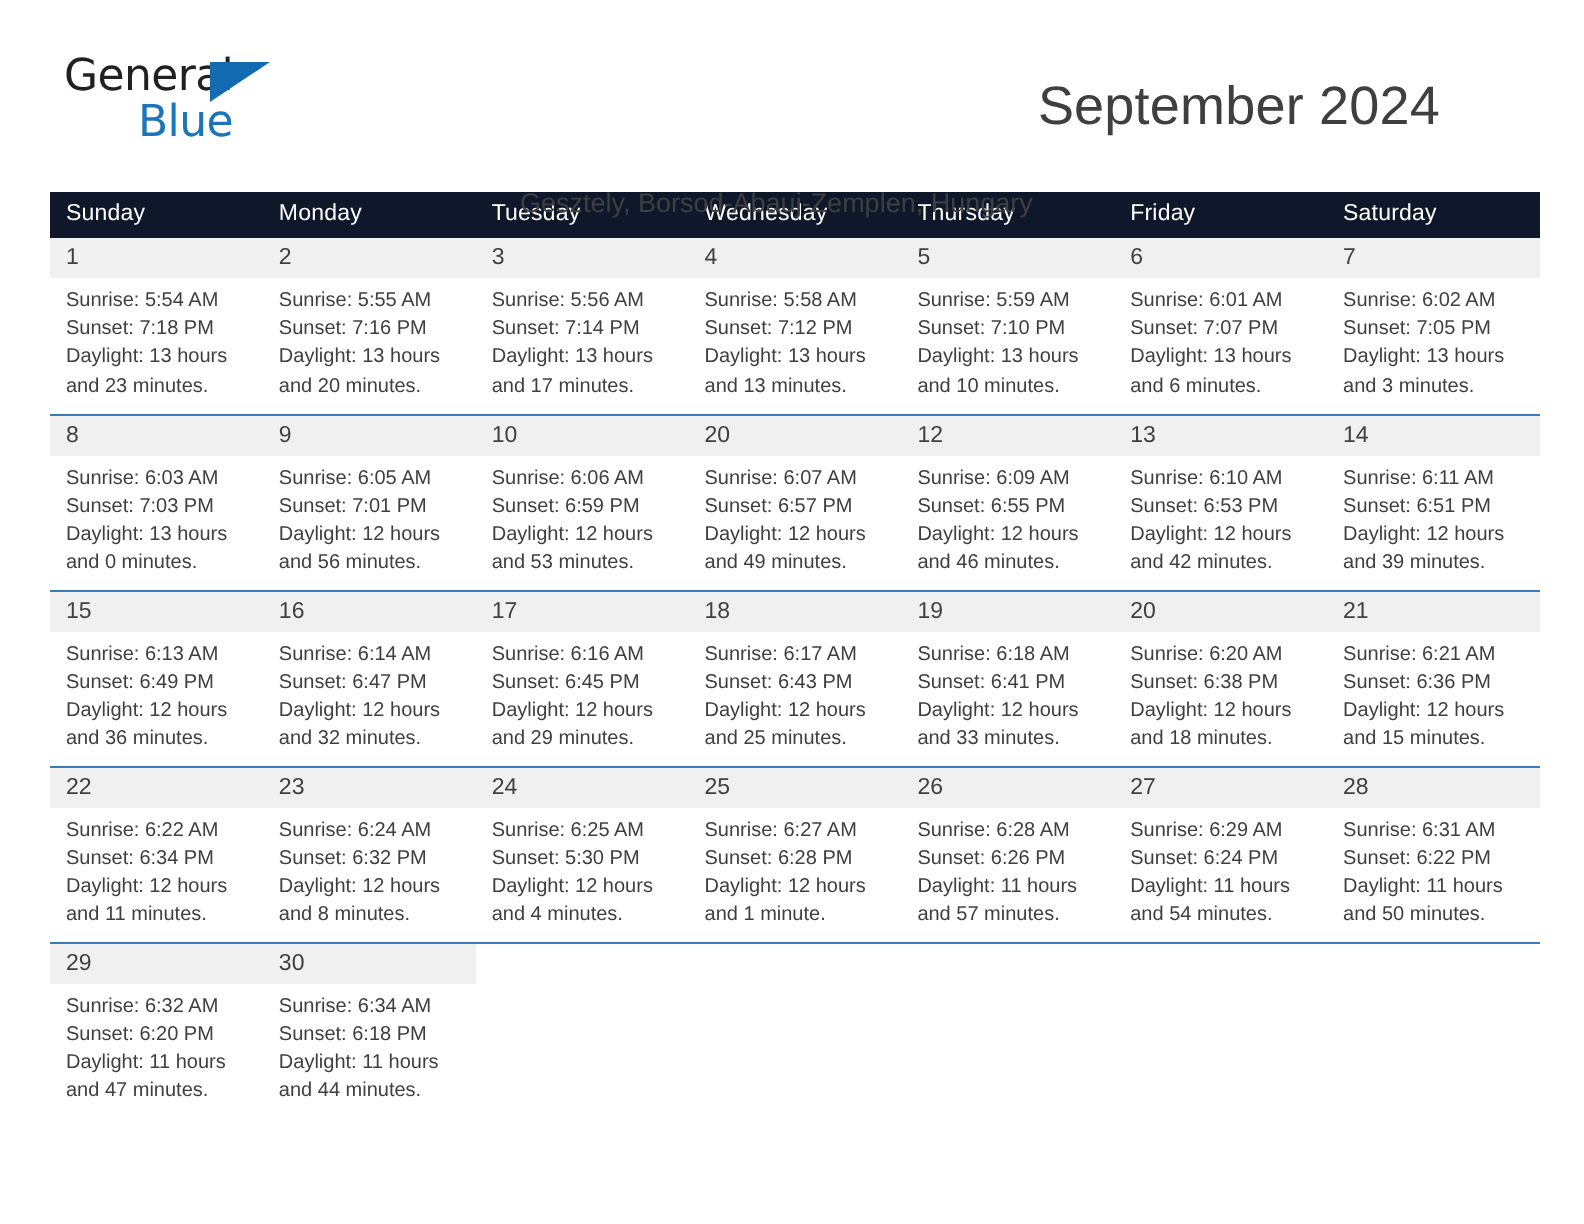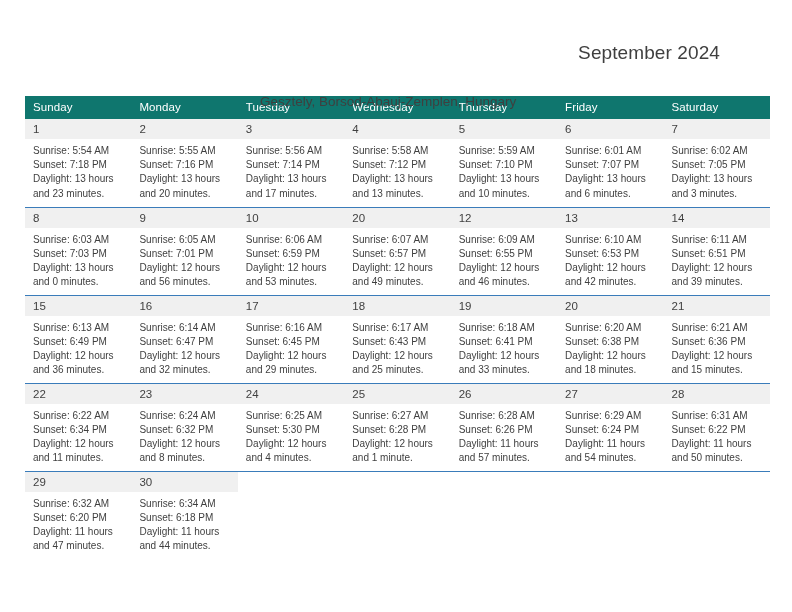--- a/index.html
+++ b/index.html
@@ -55,21 +55,21 @@
     font-size: 22px;
     letter-spacing: -0.3px;
     color: #1b75bb;
     font-family: "DejaVu Sans", sans-serif;
   }
   .title-block {
     text-align: right;
     padding-right: 38px;
   }
   .cal-title {
-    font-size: 19px;
+    font-size: 27px;
     font-weight: normal;
     color: #3f3f3f;
     letter-spacing: 0.1px;
     line-height: 34px;
     margin-top: 14px;
   }
   .cal-subtitle {
     font-size: 13.5px;
     color: #3f3f3f;
     line-height: 20px;
@@ -80,21 +80,21 @@
   }
 
   
   .calendar {
     margin: 14px 22px 0 25px;
     width: 745px;
     border-collapse: collapse;
     table-layout: fixed;
   }
   .calendar th {
-    background: #0f766e;
+    background: #0f172a;
     color: #ffffff;
     font-size: 11.5px;
     font-weight: normal;
     text-align: left;
     padding: 5px 0 6px 8px;
     height: 22px;
     letter-spacing: 0.1px;
   }
   .week-row > td {
     vertical-align: top;
@@ -122,20 +122,25 @@
     color: #3f3f3f;
   }
   .details div { white-space: nowrap; }
 </style>
 </head>
 <body>
 
 <div class="page">
 
   <div class="masthead">
+    <div class="logo">
+      <div class="logo-row1">General</div>
+      <div class="logo-tri"></div>
+      <div class="logo-row2">Blue</div>
+    </div>
     <div class="title-block">
       <div class="cal-title">September 2024</div>
     </div>
     <div class="cal-subtitle">Gesztely, Borsod-Abauj-Zemplen, Hungary</div>
   </div>
 
   <table class="calendar">
     <thead>
       <tr>
         <th>Sunday</th>

